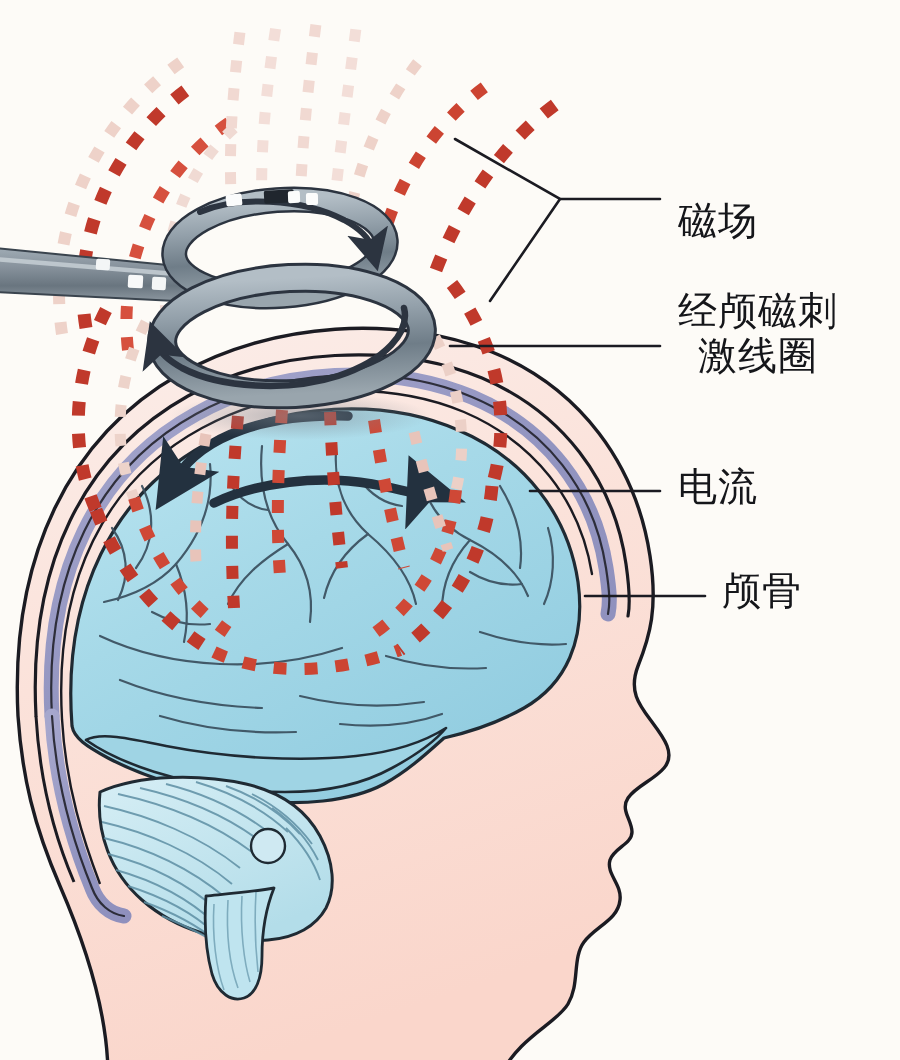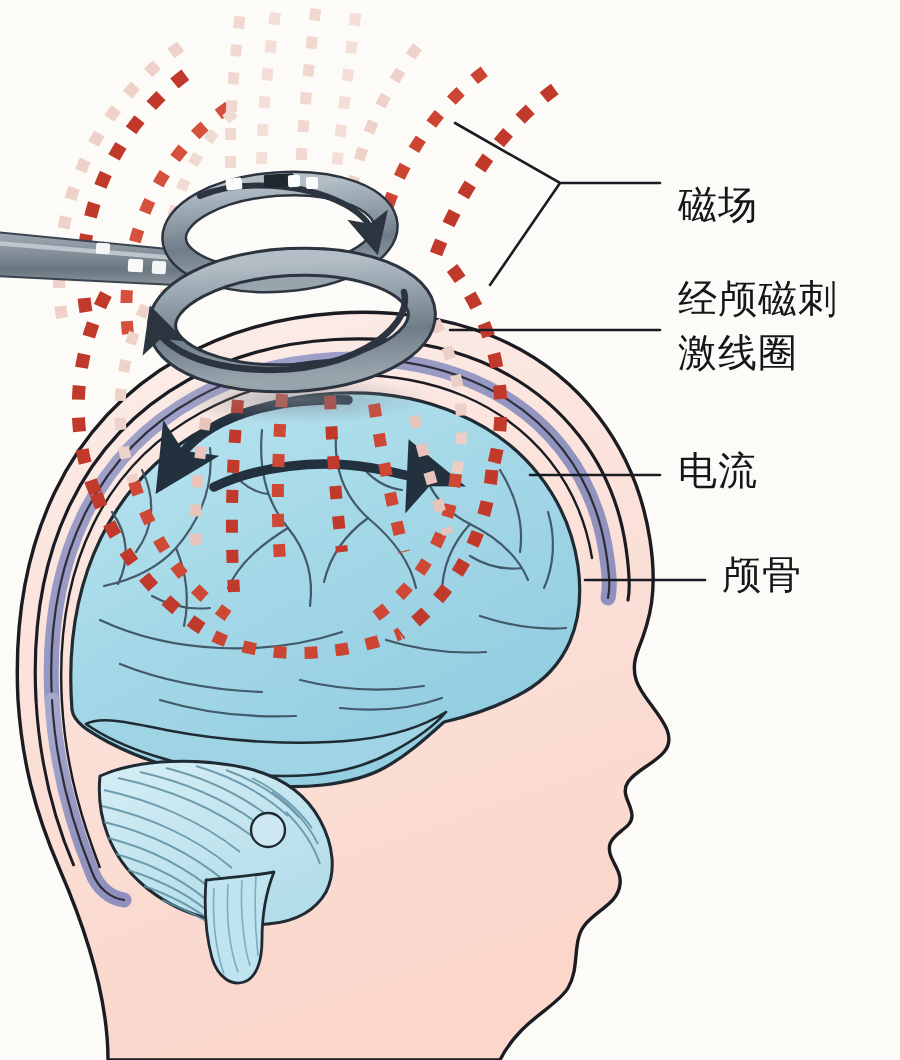--- a/index.html
+++ b/index.html
@@ -4,34 +4,34 @@
 <title>TMS Diagram</title>
 <style>
   html,body{margin:0;padding:0;}
   body{
     width:900px;height:1060px;
     background:#fdfbf7;
     font-family:"DejaVu Sans","Liberation Sans",sans-serif;
     overflow:hidden;
     position:relative;
   }
-  #stage{position:absolute;left:0;top:0;width:900px;height:860px;}
+  #stage{position:absolute;left:0;top:16px;width:900px;height:860px;text-align:center;}
   svg#scene{position:absolute;left:0;top:0;width:900px;height:1060px;display:block;}
   .label-layer{position:absolute;left:0;top:0;width:900px;height:1060px;pointer-events:none;}
   .lbl{
     position:absolute;
     color:#15161a;
     font-size:39px;
     line-height:46px;
     letter-spacing:1px;
     white-space:pre;
     font-family:"DejaVu Sans","Liberation Sans",sans-serif;
     font-weight:400;
   }
-  .lbl.two-line{line-height:54px;}
+  .lbl.two-line{line-height:45px;}
 </style>
 </head>
 <body>
 
 <div id="stage">
 
   <svg id="scene" viewBox="0 0 900 1060" xmlns="http://www.w3.org/2000/svg">
     <defs>
       <linearGradient id="skinGrad" x1="0" y1="0" x2="0.3" y2="1">
         <stop offset="0%" stop-color="#fbeeea"></stop>

